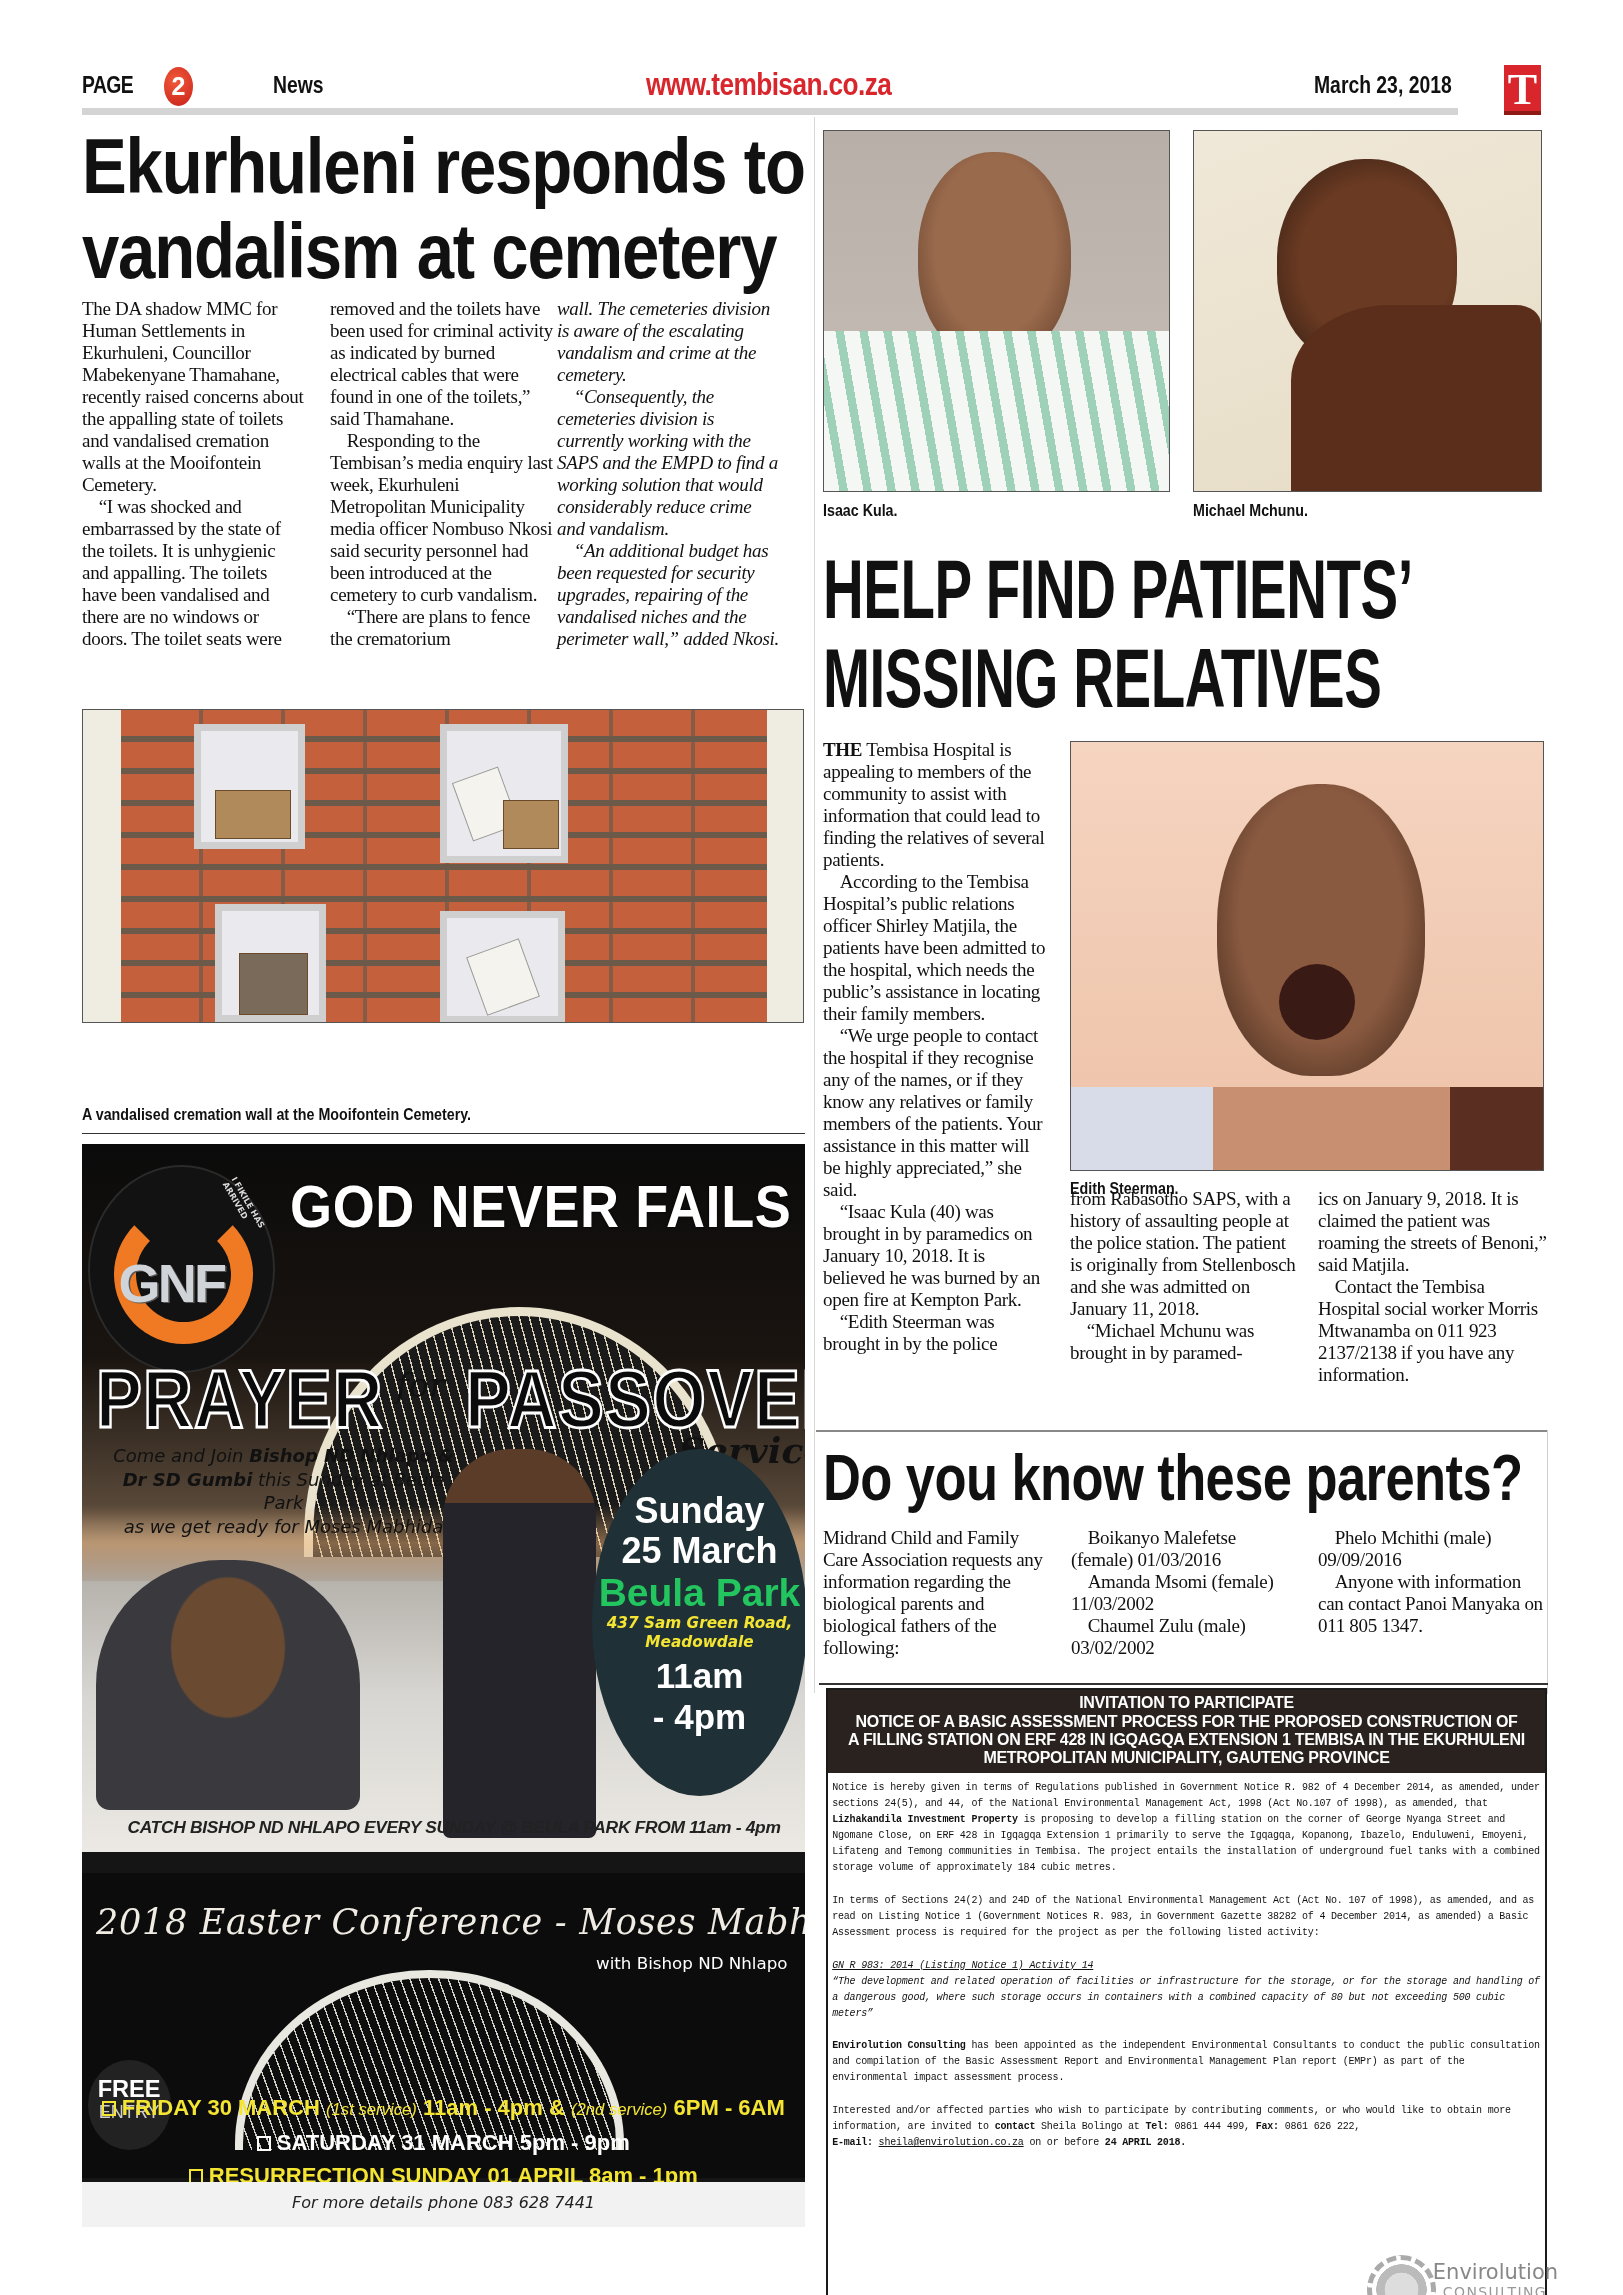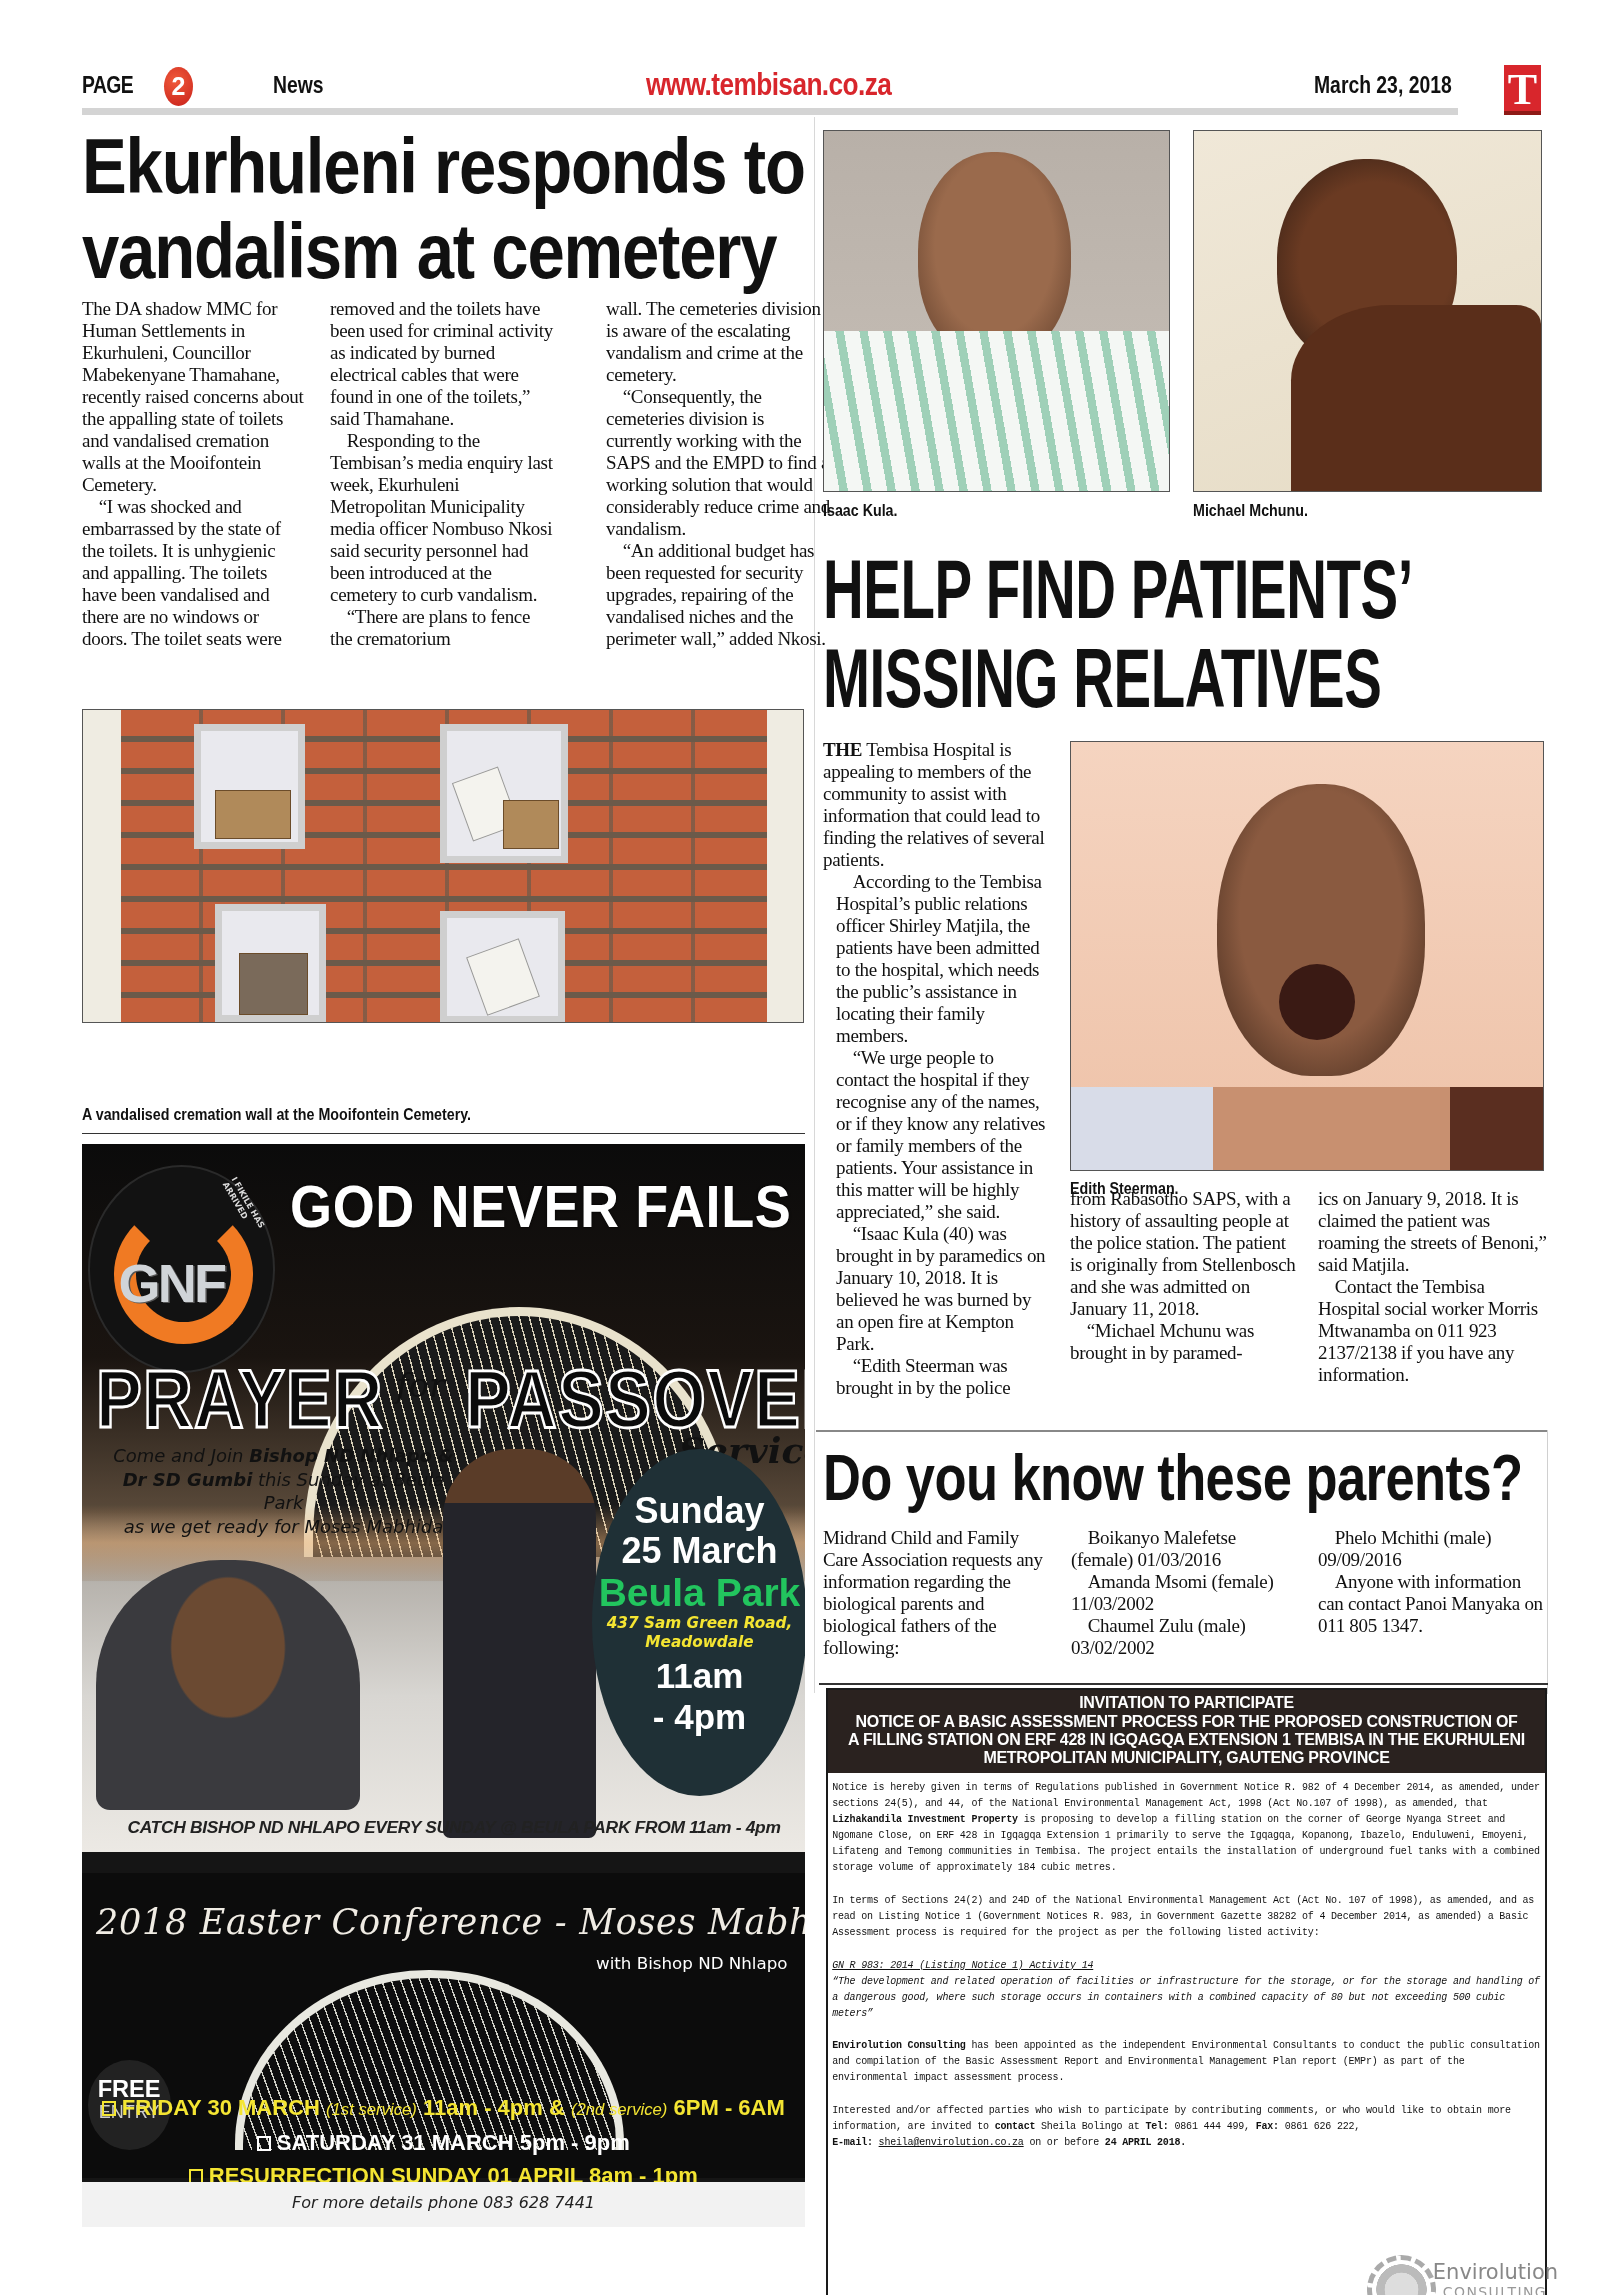--- a/index.html
+++ b/index.html
@@ -22,21 +22,21 @@
 
   
   .headline-1 { position: absolute; left: 82px; top: 124px; width: 729px; font-family: "Liberation Sans", sans-serif; font-weight: bold; font-size: 78px; line-height: 85px; letter-spacing: -1.4px; transform: scaleX(0.86); transform-origin: left top; white-space: nowrap; }
   .body-cols { position: absolute; font-size: 19px; line-height: 22px; letter-spacing: -0.3px; }
   .body-cols .col { position: absolute; top: 0; }
   .body-cols p { text-indent: 0; }
   .body-cols p.ind { text-indent: 16.7px; }
 
   .art1-body { left: 82px; top: 298px; width: 729px; height: 403px; }
   .art1-body .col { width: 224px; }
-  .art1-body .c1 { left: 0; } .art1-body .c2 { left: 248px; } .art1-body .c3 { left: 524px; }
+  .art1-body .c1 { left: 0; } .art1-body .c2 { left: 248px; } .art1-body .c3 { left: 475px; font-style: italic; }
 
   .photo { position: absolute; overflow: hidden; border: 1.4px solid #555; }
   .photo-wall { left: 82px; top: 709px; width: 722px; height: 314px; background: #efece2; }
   .brick-grid { position: absolute; left: 38px; top: 0; width: 646px; height: 314px; background: repeating-linear-gradient(0deg, #c4603c 0 26px, #6b5a4a 26px 32px); }
   .brick-joints { position: absolute; inset: 0; background: repeating-linear-gradient(90deg, transparent 0 78px, #6b5a4a 78px 82px); opacity: .7; }
   .niche { position: absolute; background: #e9e9ee; border: 7px solid #cfcfcf; }
   .niche .urn { position: absolute; background: #b08a5a; border: 1.4px solid #6b4c2a; }
   .niche .slab { position: absolute; background: #f4f3ee; border: 1.4px solid #999; transform: rotate(-20deg); }
   .caption { position: absolute; font-family: "Liberation Sans", sans-serif; font-weight: bold; font-size: 17.4px; transform: scaleX(0.82); transform-origin: left; white-space: nowrap; }
   .cap-wall { left: 82px; top: 1104px; }
@@ -83,21 +83,21 @@
   .photo-isaac { left: 823px; top: 130px; width: 347px; height: 362px; background: linear-gradient(180deg, #b8b0a8 0%, #c8c0b8 100%); }
   .photo-michael { left: 1193px; top: 130px; width: 349px; height: 362px; background: linear-gradient(160deg, #f0e8d8 0%, #e6dcc6 100%); }
   .face { position: absolute; border-radius: 48% 48% 45% 45%; }
   .shirt-stripes { position: absolute; left: 0; bottom: 0; width: 100%; height: 160px; background: repeating-linear-gradient(80deg, #f4f7f4 0 15.3px, #9fd0b8 15.3px 23.6px); }
   .cap-isaac { left: 823px; top: 500px; }
   .cap-michael { left: 1193px; top: 500px; }
 
   .headline-2 { position: absolute; left: 823px; top: 545px; font-family: "Liberation Sans", sans-serif; font-weight: bold; font-size: 83px; line-height: 89px; letter-spacing: -0.7px; transform: scaleX(0.68); transform-origin: left top; white-space: nowrap; }
 
   .art2-col1 { position: absolute; left: 823px; top: 739px; width: 226px; font-size: 19px; line-height: 22px; letter-spacing: -0.3px; }
-  .art2-col1 p.ind { text-indent: 16.7px; margin-left: 13px; }
+  .art2-col1 p.ind { text-indent: 16.7px; }
   .lead-in { font-weight: bold; }
   .photo-edith { left: 1070px; top: 741px; width: 474px; height: 430px; background: linear-gradient(180deg, #f5d4c0 0%, #eec2a8 100%); }
   .cap-edith { left: 1070px; top: 1178px; }
   .art2-lower { position: absolute; left: 1070px; top: 1188px; width: 479px; height: 229px; font-size: 19px; line-height: 22px; letter-spacing: -0.3px; }
   .art2-lower .col { position: absolute; top: 0; width: 229px; }
   .art2-lower .c1 { left: 0; } .art2-lower .c2 { left: 248px; }
   .art2-lower p.ind { text-indent: 16.7px; }
 
   
   .sep-right { position: absolute; left: 816px; top: 1430px; width: 732px; height: 2.1px; background: #888; }

